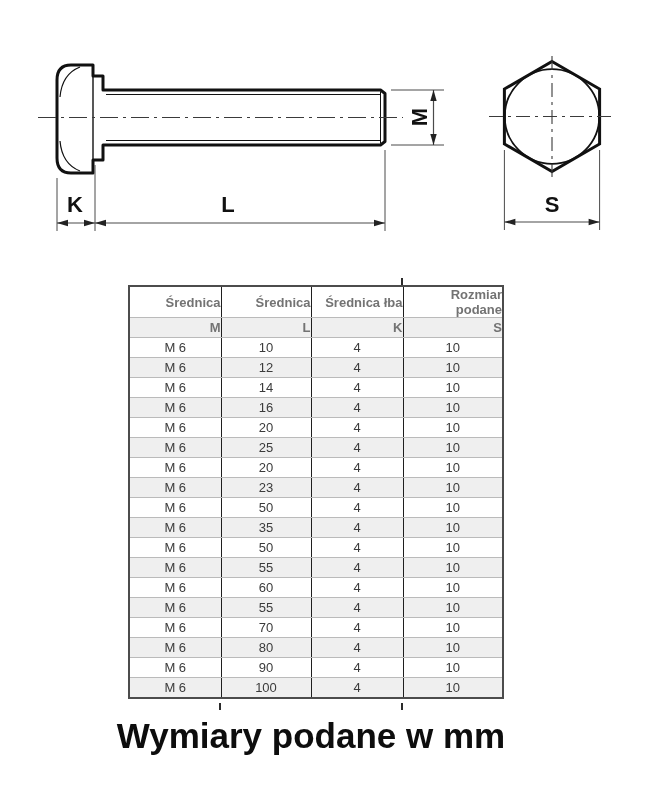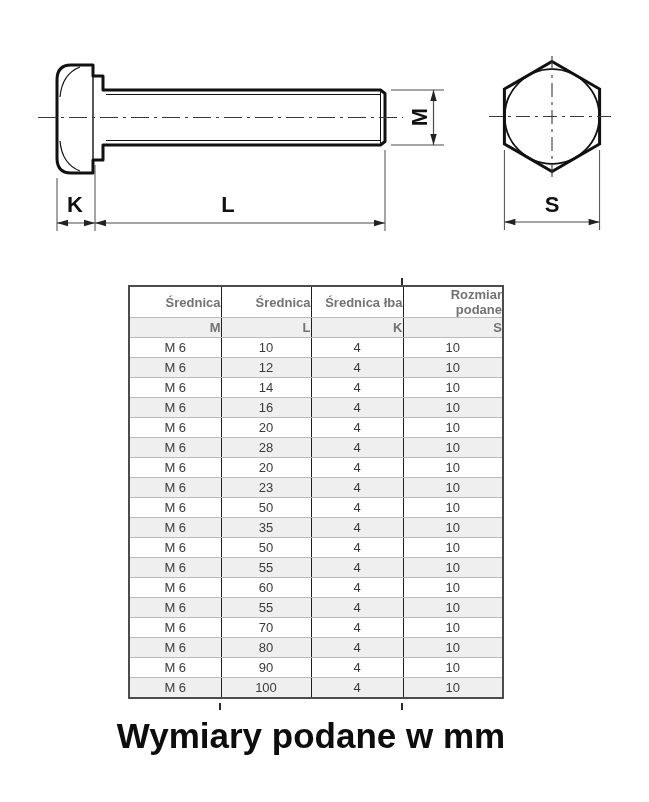--- a/index.html
+++ b/index.html
@@ -152,21 +152,21 @@
         <td>10</td>
       </tr>
       <tr>
         <td>M 6</td>
         <td>20</td>
         <td>4</td>
         <td>10</td>
       </tr>
       <tr>
         <td>M 6</td>
-        <td>28</td>
+        <td>25</td>
         <td>4</td>
         <td>10</td>
       </tr>
       <tr>
         <td>M 6</td>
         <td>20</td>
         <td>4</td>
         <td>10</td>
       </tr>
       <tr>

